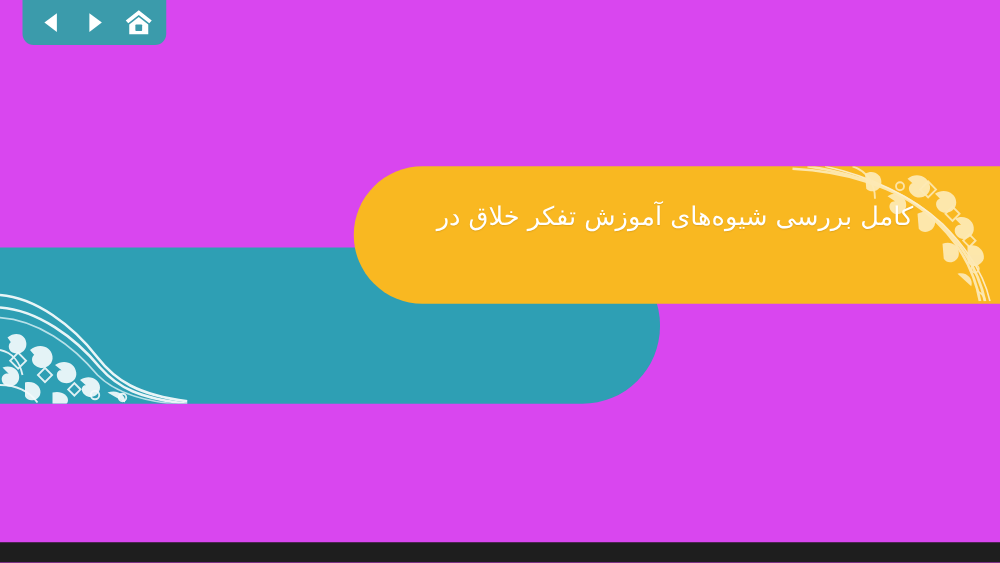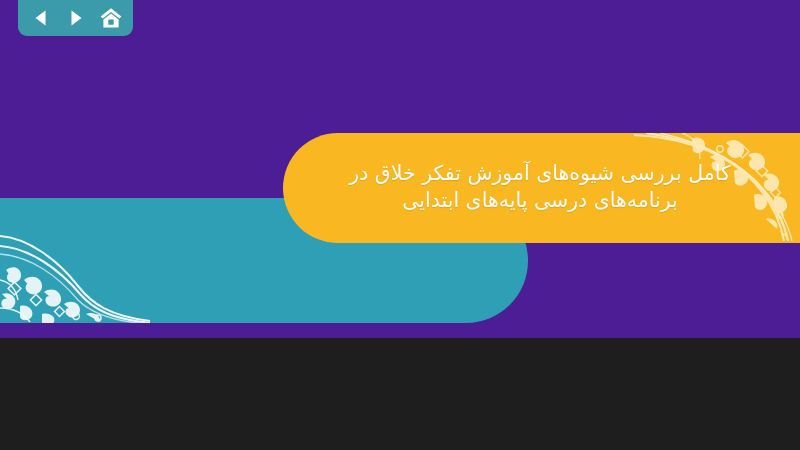--- a/index.html
+++ b/index.html
@@ -4,24 +4,24 @@
 <title>Presentation Slide</title>
 <style>
   html, body {
     margin: 0;
     padding: 0;
     background: #1e1e1e;
   }
   #slide {
     position: relative;
     width: 800px;
-    height: 338px;
+    height: 434px;
     overflow: hidden;
     font-family: "DejaVu Sans", "Liberation Sans", sans-serif;
-    background: #4c1d95;
+    background: #d946ef;
   }
 
   
   .navbar {
     position: absolute;
     top: 0;
     left: 18px;
     width: 115px;
     height: 36px;
     background: #3b9bab;
@@ -185,16 +185,15 @@
         <circle cx="90" cy="16" r="3.2"></circle>
         <circle cx="150" cy="82" r="3"></circle>
         <path d="M52 0 c12 4 18 14 18 26"></path>
         <path d="M152 100 c4 2 6 5 6 8"></path>
       </g>
     </svg>
   </div>
 
   <div class="title-block">
     <div class="title-line">کامل بررسی شیوه‌های آموزش تفکر خلاق در</div>
-    <div class="title-line">برنامه‌های درسی پایه‌های ابتدایی</div>
   </div>
 
 </div>
 
 </body></html>

